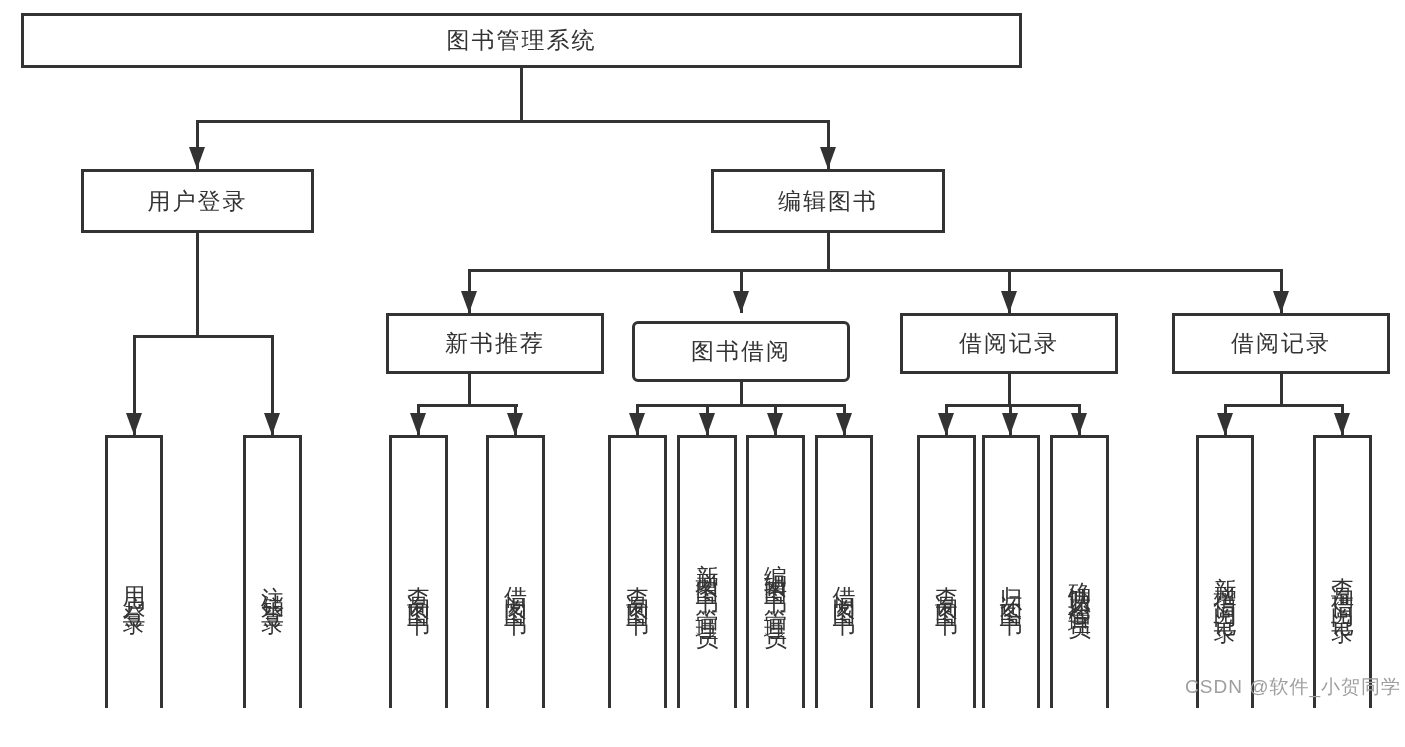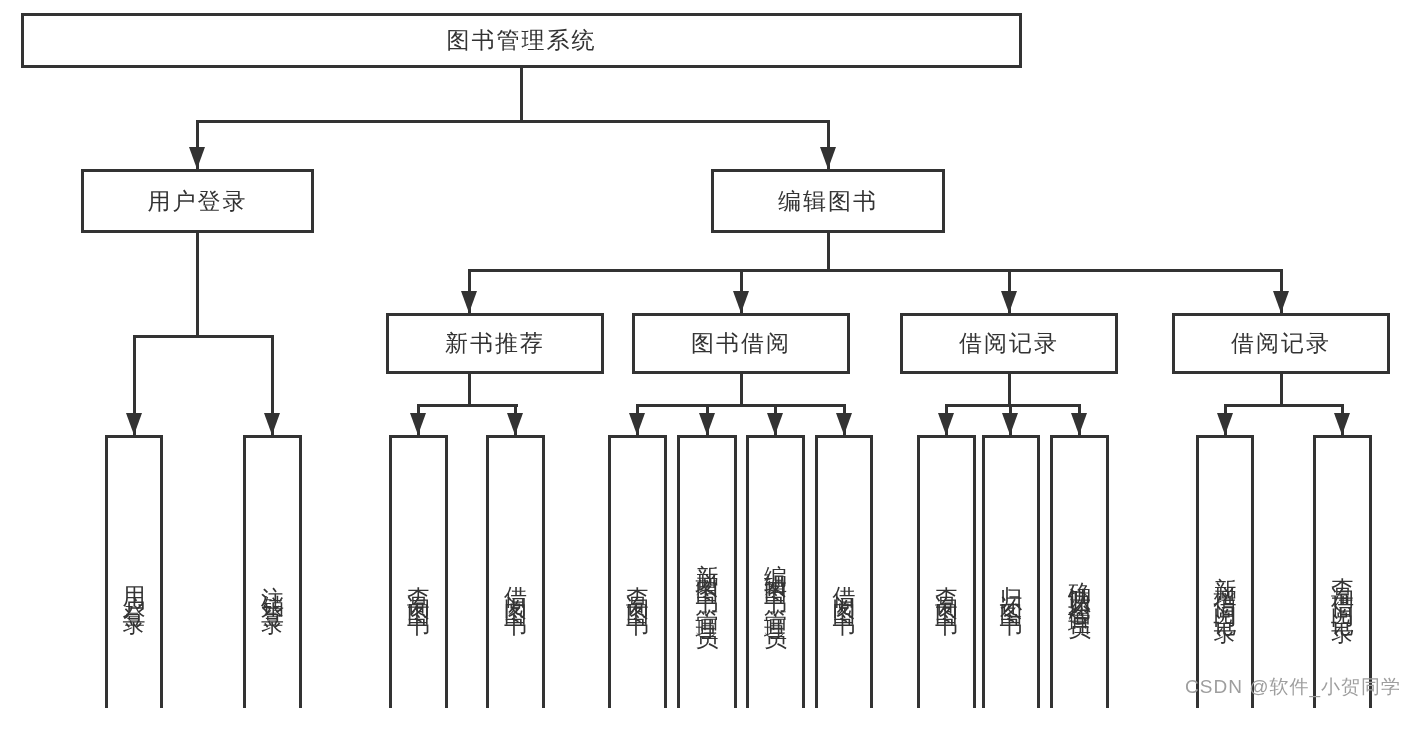--- a/index.html
+++ b/index.html
@@ -101,21 +101,21 @@
   <div class="box" style="left:81px;top:169px;width:233px;height:64px;">
     <span class="lbl">用户登录</span>
   </div>
   <div class="box" style="left:711px;top:169px;width:234px;height:64px;">
     <span class="lbl">编辑图书</span>
   </div>
 
   <div class="box" style="left:360px;top:313px;width:218px;height:61px;margin-left:26px;">
     <span class="lbl">新书推荐</span>
   </div>
-  <div class="box" style="left:632px;top:313px;width:218px;height:61px;">
+  <div class="box" style="left:632px;top:321px;width:218px;height:61px;border-radius:6px;">
     <span class="lbl">图书借阅</span>
   </div>
   <div class="box" style="left:900px;top:313px;width:218px;height:61px;">
     <span class="lbl">借阅记录</span>
   </div>
   <div class="box" style="left:1172px;top:313px;width:218px;height:61px;">
     <span class="lbl">借阅记录</span>
   </div>
 
   <div class="box v" style="left:105px;top:435px;width:58px;height:302px;">

